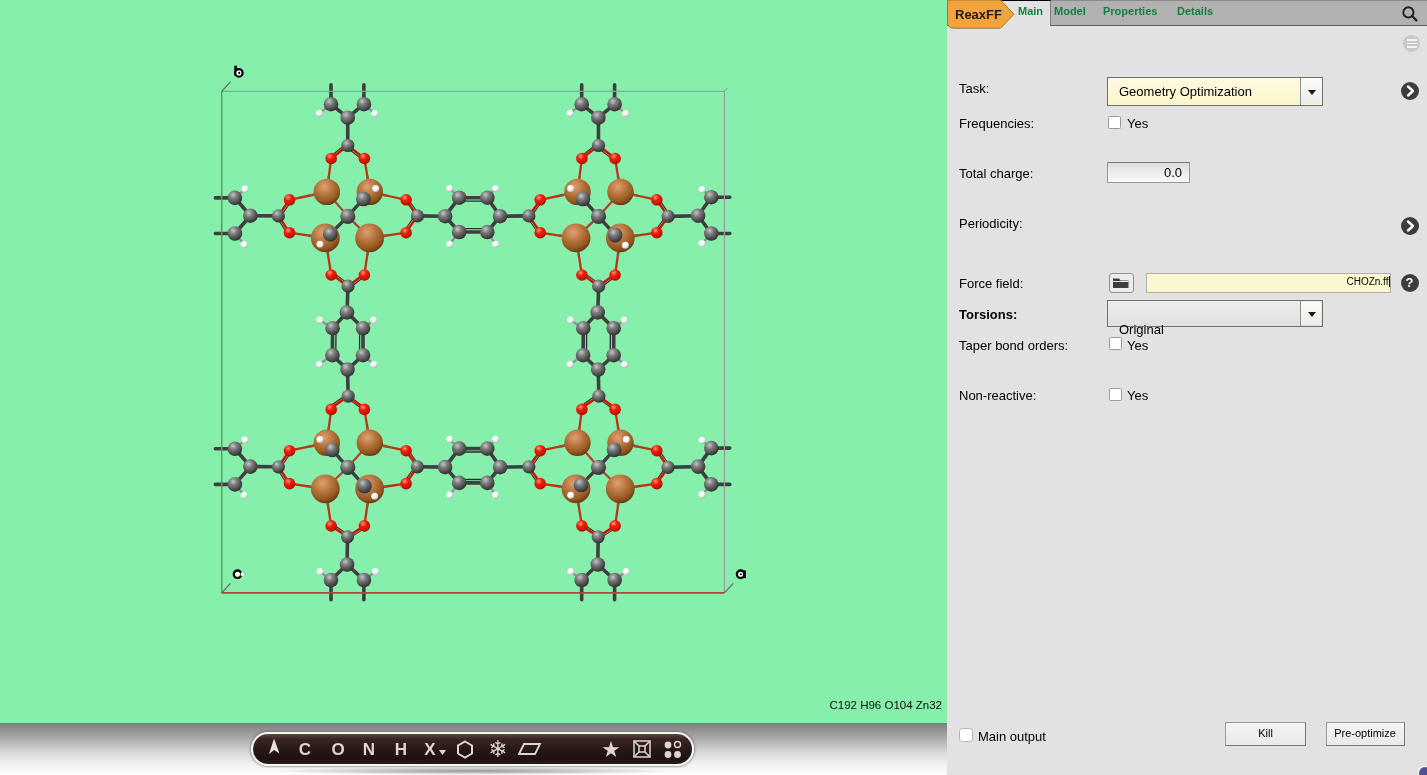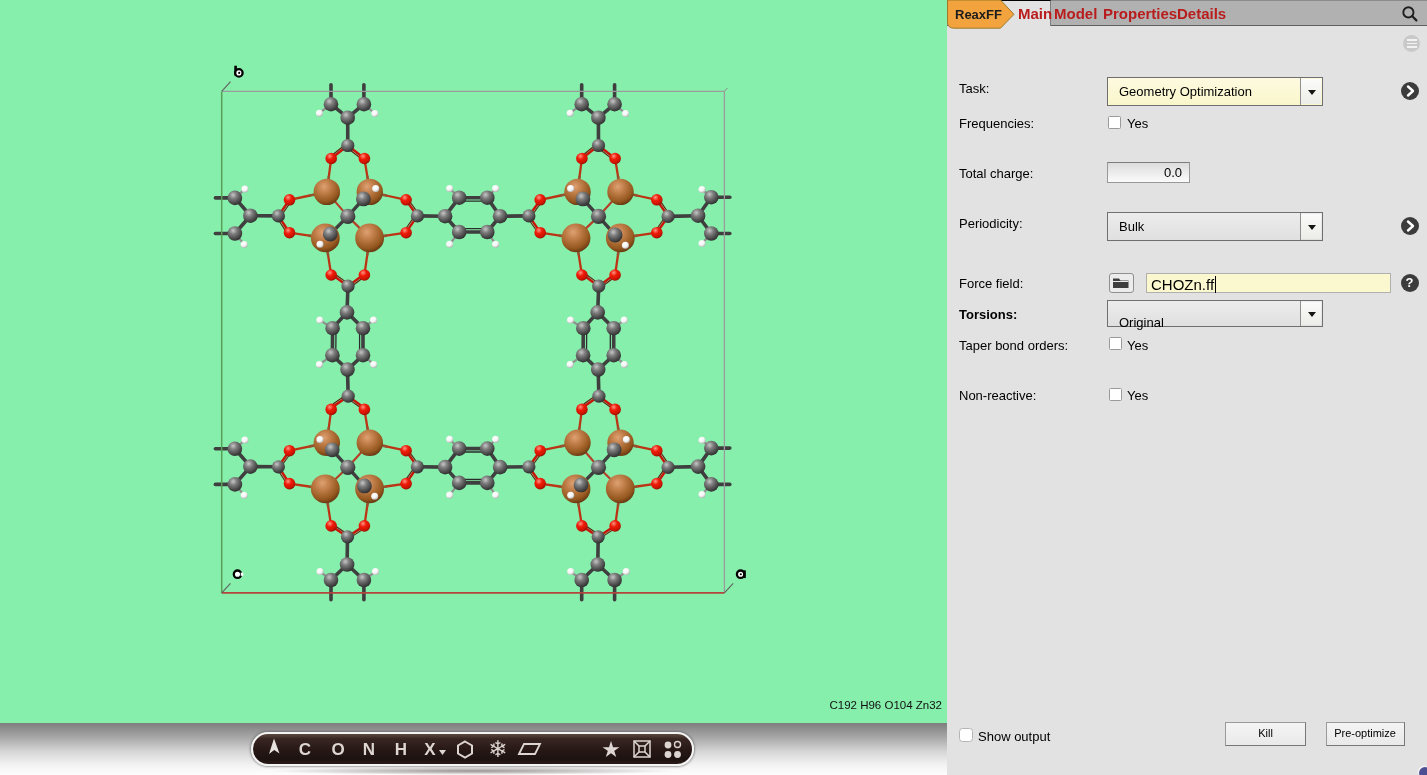--- a/index.html
+++ b/index.html
@@ -9,21 +9,21 @@
   background:linear-gradient(#5e4a42 0%, #382622 16%, #261715 55%, #1d1210 84%, #2a1b17 100%);
   border:2px solid #f4f4f4; box-shadow:0 0 2px 1px rgba(90,90,90,.55); }
 #pillshadow { position:absolute; left:270px; top:767px; width:405px; height:8px; border-radius:50%;
   background:radial-gradient(ellipse, rgba(60,50,48,.5), rgba(120,120,120,0) 70%); }
 #formula { position:absolute; right:5px; top:699px; font-size:11.5px; color:#111; }
 #panel { position:absolute; left:947px; top:0; width:480px; height:775px; background:#e2e2e2; }
 #tabbar { position:absolute; left:0; top:0; width:480px; height:26px; background:#b1b1b1;
   border-top:1px solid #8b8b8b; border-bottom:1px solid #606060; }
 #maintab { position:absolute; left:53px; top:0; width:51px; height:26px; background:#e2e2e2;
   border-top:1px solid #000; border-right:1px solid #7e7e7e; }
-.tabt { position:absolute; top:5px; font-size:15px; font-weight:bold; color:#b91c1c; }
+.tabt { position:absolute; top:5px; font-size:11px; font-weight:bold; color:#15803d; }
 #badge { position:absolute; left:0; top:0; }
 .lbl { position:absolute; left:12px; font-size:13px; color:#000; }
 .dd { position:absolute; left:160px; width:216px; height:29px; border:1px solid #6f6f6f; }
 .dd .txt { position:absolute; left:11px; top:6px; font-size:13px; color:#000; }
 .dd .zone { position:absolute; right:1px; top:1px; bottom:1px; width:20px; background:linear-gradient(#fbfbf9,#ecece8); }
 .dd .sep { position:absolute; right:21px; top:0; width:1px; height:100%; background:#8f8f8f; }
 .dd .arr { position:absolute; right:6.5px; top:12px; width:0; height:0;
   border-left:4.5px solid transparent; border-right:4.5px solid transparent; border-top:5.5px solid #151515; }
 .ddy { background:linear-gradient(#fdfae0,#faf6cb); }
 .ddg { background:linear-gradient(#ececec,#e0e0e0); }
@@ -32,21 +32,21 @@
 .circbtn { position:absolute; width:18px; height:18px; border-radius:50%; background:#3c3c3c; color:#fff;
   text-align:center; }
 .gobtn svg { position:absolute; left:0; top:0; }
 .qbtn::after { content:'?'; font-size:13px; line-height:17px; font-weight:bold; display:block; }
 #chargefld { position:absolute; left:159.5px; top:162px; width:83.5px; height:20.5px;
   border:1px solid #989898; border-top-color:#7d7d7d; background:linear-gradient(#dcdcdc,#fbfbfb);
   font-size:13px; text-align:right; padding:2px 7px 0 0; }
 #ffbtn { position:absolute; left:162px; top:272.5px; width:24.5px; height:20.5px; background:#ececec;
   border:1px solid #8f8f8f; border-radius:3px; }
 #fffld { position:absolute; left:199px; top:272.5px; width:245px; height:20px;
-  background:#fbf7cf; border:1px solid #b0b0ae; font-size:15px; padding:2.5px 0 0 4px; }
+  background:#fbf7cf; border:1px solid #b0b0ae; font-size:10px; padding:2.5px 0 0 4px;text-align:right; }
 #menucirc { position:absolute; left:456px; top:35px; width:17px; height:17px; border-radius:50%; background:#c9c9c9; }
 #menucirc i { position:absolute; left:3.5px; width:10px; height:1.6px; background:#f2f2f2; }
 .btn { position:absolute; top:721.5px; height:24.5px; background:linear-gradient(#f4f4f4,#e9e9e9);
   border:1px solid #9a9a9a; border-right-color:#777; border-bottom-color:#777;
   font-size:11px; text-align:center; padding-top:4px; }
 #corner { position:absolute; right:-4px; bottom:-4px; width:12px; height:12px;
   border-radius:50%; background:#4c5093; box-shadow:-1px -1px 1px rgba(255,255,255,.8); }
 </style></head>
 <body>
 <div id="viewer">
@@ -590,54 +590,48 @@
     </div>
 
 <div class="lbl" style="top:116px;">Frequencies:</div>
 <div class="cb" style="left:161px;top:115.5px;"></div>
 <div class="yes" style="top:116px;">Yes</div>
 
 <div class="lbl" style="top:166px;">Total charge:</div>
 <div id="chargefld">0.0</div>
 
 <div class="lbl" style="top:216px;">Periodicity:</div>
-<div class="dd ddg" style="top:211.5px;">
-      <div class="txt">Bulk</div>
-      <div class="zone"></div>
-      <div class="sep"></div>
-      <div class="arr"></div>
-    </div>
 <div class="circbtn gobtn" style="left:454px;top:216.5px;">
       <svg width="18" height="18">
         <path d="M7,4.5 L12,9 L7,13.5" fill="none" stroke="#fff" stroke-width="2.4" stroke-linecap="round" stroke-linejoin="round"></path>
       </svg>
     </div>
 
 <div class="lbl" style="top:276px;">Force field:</div>
 <div id="ffbtn"><svg width="22" height="18" viewBox="0 0 22 18">
         <path d="M3,4.5 h6 l1.5,2 h8 v7.5 h-15.5 z" fill="#3e3e3e"></path>
         <path d="M3,7.5 h15.5" stroke="#ececec" stroke-width="1"></path>
       </svg></div>
 <div id="fffld">CHOZn.ff<span style="border-left:1.3px solid #000;margin-left:0.5px;">​</span></div>
 <div class="circbtn qbtn" style="left:453.5px;top:274px;"></div>
 
 <div class="lbl" style="top:307px;font-weight:bold;">Torsions:</div>
 <div class="dd ddg" style="top:300px;height:26.5px;">
-      <div class="txt" style="top:14px;">Original</div>
+      <div class="txt" style="top:21px;">Original</div>
       <div class="zone"></div>
       <div class="sep"></div>
       <div class="arr" style="top:10.5px;"></div>
     </div>
 
 <div class="lbl" style="top:337.5px;">Taper bond orders:</div>
 <div class="cb" style="left:161.5px;top:337px;"></div>
 <div class="yes" style="top:337.5px;">Yes</div>
 
 <div class="lbl" style="top:388px;">Non-reactive:</div>
 <div class="cb" style="left:161.5px;top:387.5px;"></div>
 <div class="yes" style="top:388px;">Yes</div>
 
 <div class="cb" style="left:11.5px;top:727.5px;width:14px;height:14px;border-radius:3.5px;border-color:#b5b5b5;"></div>
-<div class="lbl" style="left:31px;top:728.5px;">Show output</div>
+<div class="lbl" style="left:31px;top:728.5px;">Main output</div>
 <div class="btn" style="left:278px;width:81px;">Kill</div>
 <div class="btn" style="left:378.5px;width:79px;">Pre-optimize</div>
 <div id="corner"></div>
 </div>
 
 </body></html>

